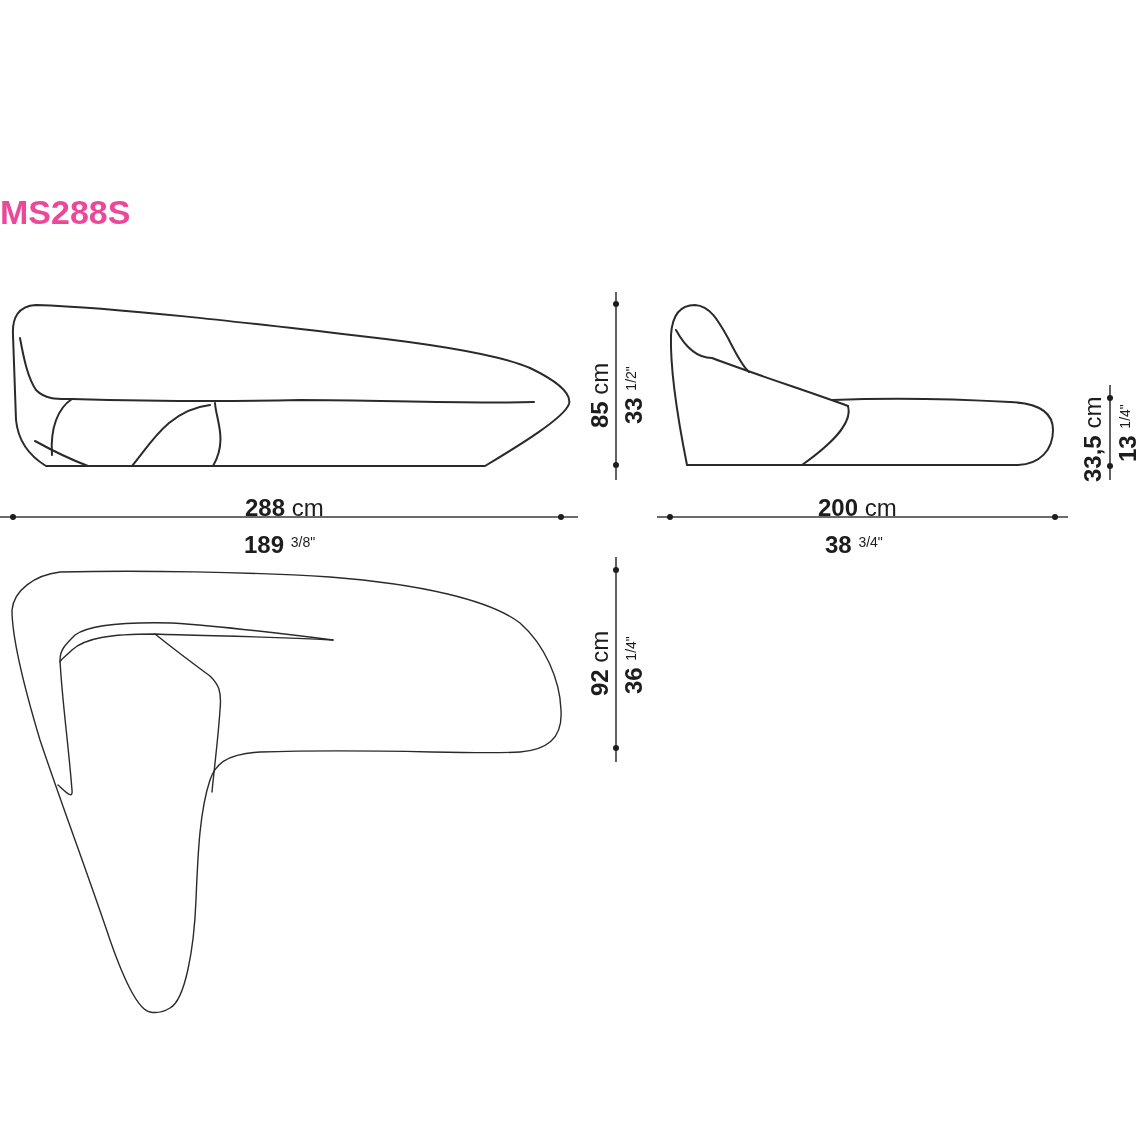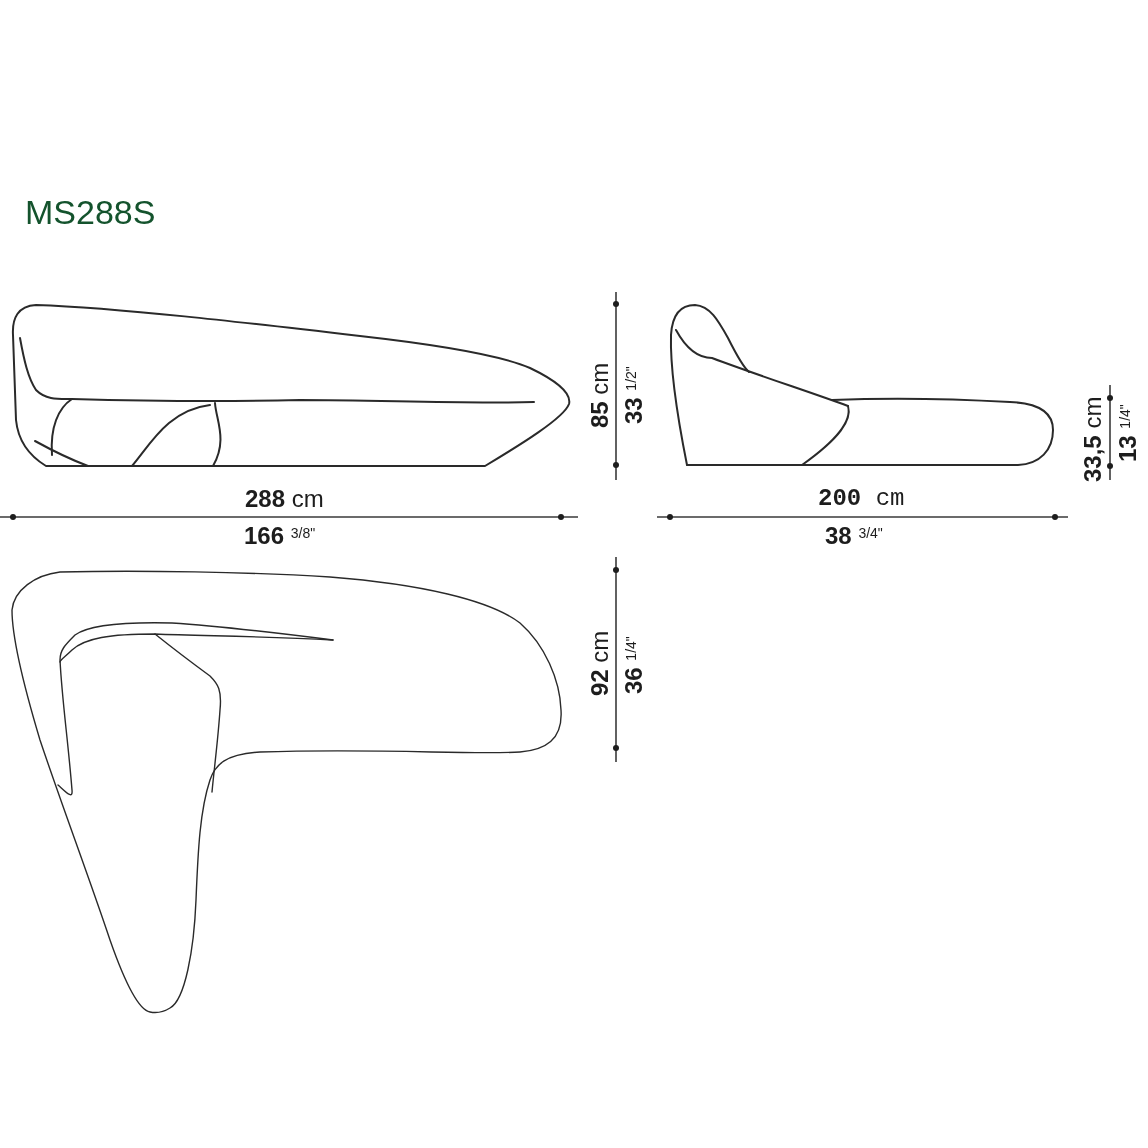--- a/index.html
+++ b/index.html
@@ -1,25 +1,25 @@
 <!DOCTYPE html>
 <html><head>
   <meta charset="utf-8">
   <style>
     html, body { margin: 0; padding: 0; background: #ffffff; }
     body { width: 1148px; height: 1148px; position: relative; overflow: hidden;
            font-family: "Liberation Sans", sans-serif; color: #1d1d1d; }
-    .title { position: absolute; left: 25px; top: 193px; font-size: 34px; font-weight: normal;
-             letter-spacing: 0px; color: #14532d; }
+    .title { position: absolute; left: 0; top: 193px; font-size: 34px; font-weight: bold;
+             letter-spacing: 0px; color: #ec4899; }
     svg.drawing { position: absolute; left: 0; top: 0; }
     .outline { fill: none; stroke: #2a2a2a; stroke-width: 2; stroke-linecap: round; stroke-linejoin: round; }
     .thin { fill: none; stroke: #2a2a2a; stroke-width: 1.4; stroke-linecap: round; stroke-linejoin: round; }
     .dim-line { stroke: #3a3a3a; stroke-width: 1.6; }
     .dot { fill: #1d1d1d; }
-    .lbl { position: absolute; white-space: nowrap; font-size: 24px; color: #1d1d1d; }
+    .lbl { position: absolute; white-space: nowrap; font-size: 24px; color: #1d1d1d; margin-top: 9px; }
     .lbl b { font-weight: bold; }
     .unit { font-weight: normal; }
     .frac { font-size: 14px; font-weight: normal; vertical-align: 6px; }
     .vert { position: absolute; transform-origin: 0 0; transform: rotate(-90deg); white-space: nowrap; font-size: 24px; }
   </style>
 </head>
 <body>
 
 <div class="title">MS288S</div>
 
@@ -86,33 +86,33 @@
     <circle class="dot" cx="616" cy="570" r="3"></circle>
     <circle class="dot" cx="616" cy="748" r="3"></circle>
   </g>
 </svg>
 
 <div class="lbl" style="left:245px; top:485px;">
   <b>288</b>
   <span class="unit">cm</span>
 </div>
 <div class="lbl" style="left:244px; top:522px;">
-  <b>166</b>
+  <b>189</b>
   <span class="frac">3/8"</span>
 </div>
 <div class="vert" style="left:586px; top:428px;">
   <b>85</b>
   <span class="unit">cm</span>
 </div>
 <div class="vert" style="left:620px; top:424px;">
   <b>33</b>
   <span class="frac">1/2"</span>
 </div>
 
-<div class="lbl" style="left:818px; top:485px;font-family:Liberation Mono, monospace;">
+<div class="lbl" style="left:818px; top:485px;">
   <b>200</b>
   <span class="unit">cm</span>
 </div>
 <div class="lbl" style="left:825px; top:522px;">
   <b>38</b>
   <span class="frac">3/4"</span>
 </div>
 <div class="vert" style="left:1079px; top:482px;">
   <b>33,5</b>
   <span class="unit">cm</span>

